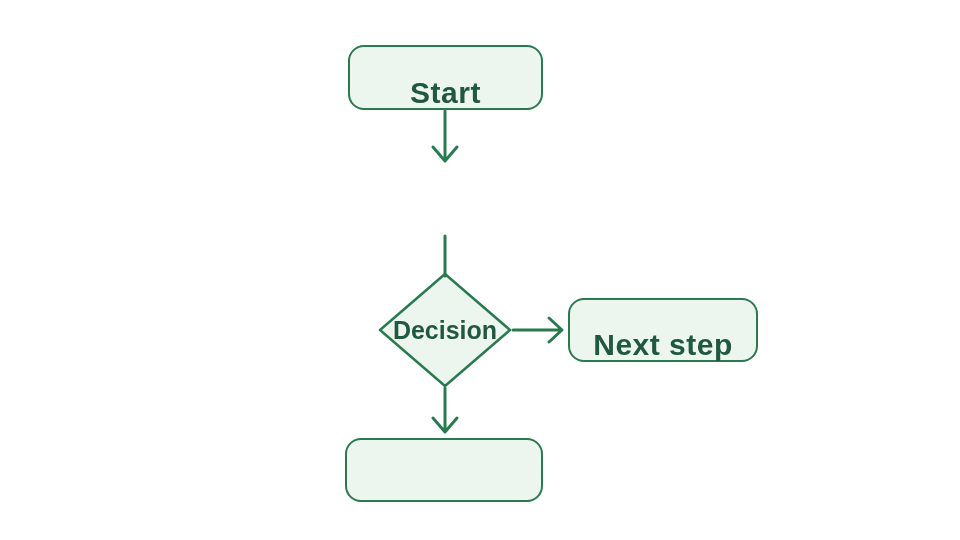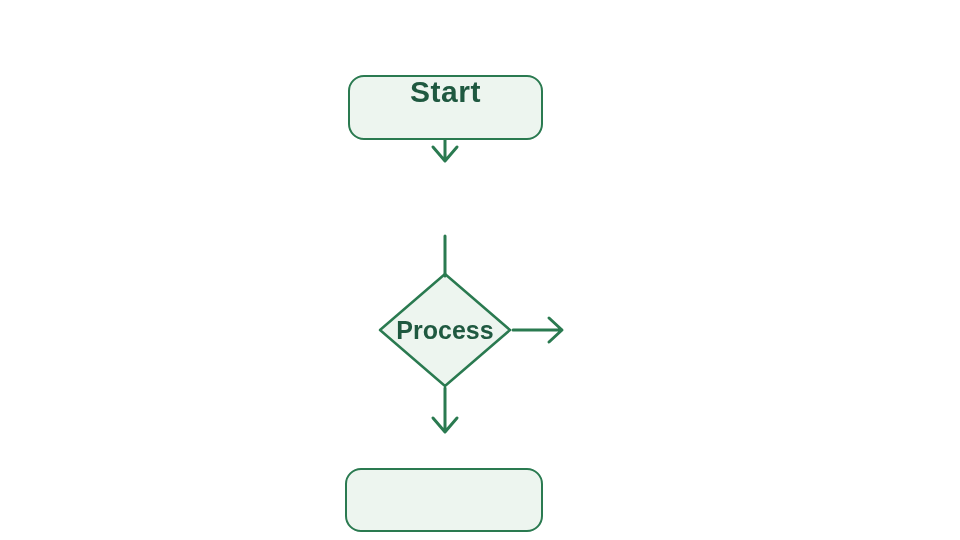--- a/index.html
+++ b/index.html
@@ -22,23 +22,22 @@
     width: 960px;
     height: 540px;
   }
   .node {
     position: absolute;
     box-sizing: border-box;
     background: #edf5ef;
     border: 2.5px solid #2a7a50;
     border-radius: 16px;
     display: flex;
-    align-items: flex-start;
+    align-items: flex-end;
     justify-content: center;
-    margin-top: 30px;
   }
   .node-label {
     color: #1f5940;
     font-weight: bold;
     font-size: 30px;
     letter-spacing: 0.5px;
     line-height: 1;
     user-select: none;
   }
   .node-start   { left: 348px; top: 45px;  width: 195px; height: 65px; }
@@ -77,20 +76,23 @@
     <path d="M513,330 L561,330 M549,318 L562,330 L549,342" fill="none" stroke="#2a7a50" stroke-width="3" stroke-linecap="round" stroke-linejoin="round"></path>
 
     <path d="M445,388 L445,431 M433,418 L445,432 L457,418" fill="none" stroke="#2a7a50" stroke-width="3" stroke-linecap="round" stroke-linejoin="round"></path>
   </svg>
 
   <div class="node node-start">
     <span class="node-label">Start</span>
   </div>
 
 
-  <div class="decision-label">Process</div>
+  <div class="decision-label">Decision</div>
 
+  <div class="node node-next">
+    <span class="node-label">Next step</span>
+  </div>
 
   <div class="node node-end">
     <span class="node-label"></span>
   </div>
 
 </div>
 
 </body></html>

